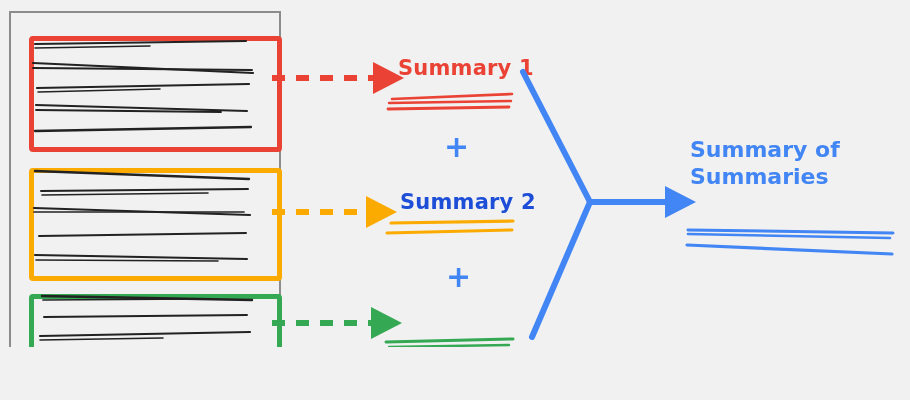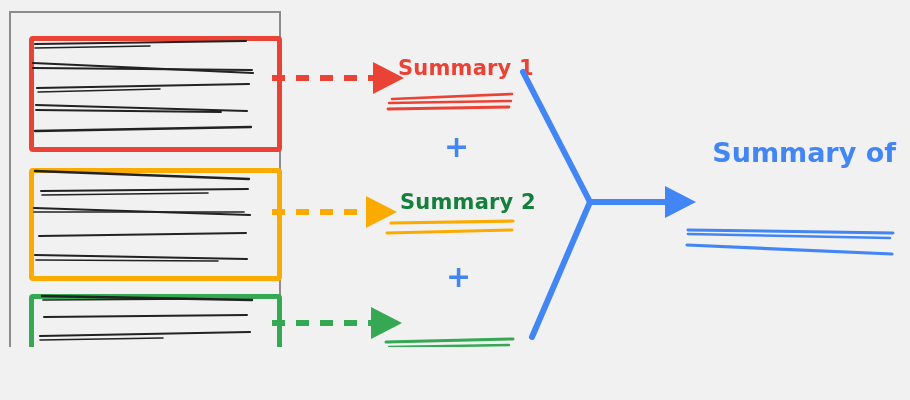--- a/index.html
+++ b/index.html
@@ -46,30 +46,30 @@
   .doc-box.green  { left: 18px;  top: 281px; width: 253px; height: 92px;  border: 5px solid #34a853; }
 
   .summary-label {
     position: absolute;
     font-size: 21px;
     font-weight: 600;
     letter-spacing: 0.2px;
     white-space: nowrap;
   }
   .summary-label.s1 { left: 398px; top: 56px;  color: #ea4335; }
-  .summary-label.s2 { left: 400px; top: 190px; color: #15803d; }
+  .summary-label.s2 { left: 400px; top: 190px; color: #1d4ed8; }
   .summary-label.s3 { left: 397px; top: 301px; color: #34a853; }
 
   .final-label {
     position: absolute;
     left: 690px;
     top: 137px;
     width: 206px;
-    text-align: right;
-    font-size: 27px;
+    text-align: left;
+    font-size: 22px;
     font-weight: 600;
     line-height: 1.22;
     color: #4285f4;
   }
   .plus {
     position: absolute;
     color: #4285f4;
     font-size: 30px;
     font-weight: 700;
     line-height: 1;
@@ -174,20 +174,21 @@
     <path d="M588 202 L672 202" fill="none" stroke="#4285f4" stroke-width="6" marker-end="url(#ah-blue)"></path>
     <defs>
       <marker id="ah-blue2" markerWidth="6" markerHeight="6" refX="1.2" refY="3" orient="auto">
         <path d="M0,0.3 L5.2,3 L0,5.7 Z" fill="#4285f4"></path>
       </marker>
     </defs>
   </svg>
 
   <div class="final-label">
     <div>Summary of</div>
+    <div>Summaries</div>
   </div>
 
   <svg class="layer" viewBox="0 0 910 400">
     <g fill="none" stroke="#4285f4" stroke-linecap="round">
       <path d="M688 230 L893 233" stroke-width="3.0"></path>
       <path d="M688 234 L890 238" stroke-width="2.6"></path>
       <path d="M687 245 L892 254" stroke-width="3.2"></path>
     </g>
   </svg>
 

